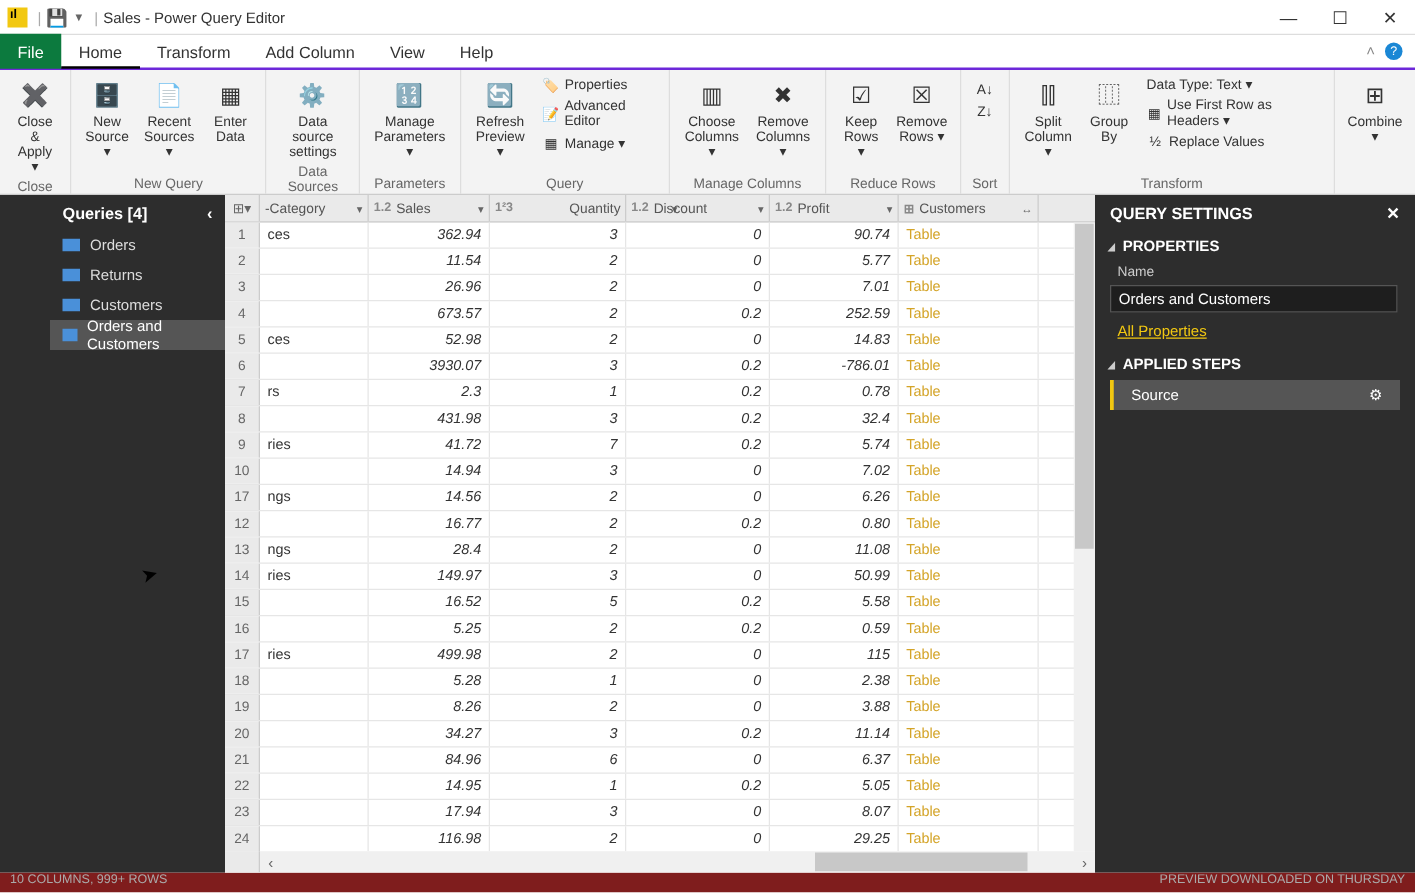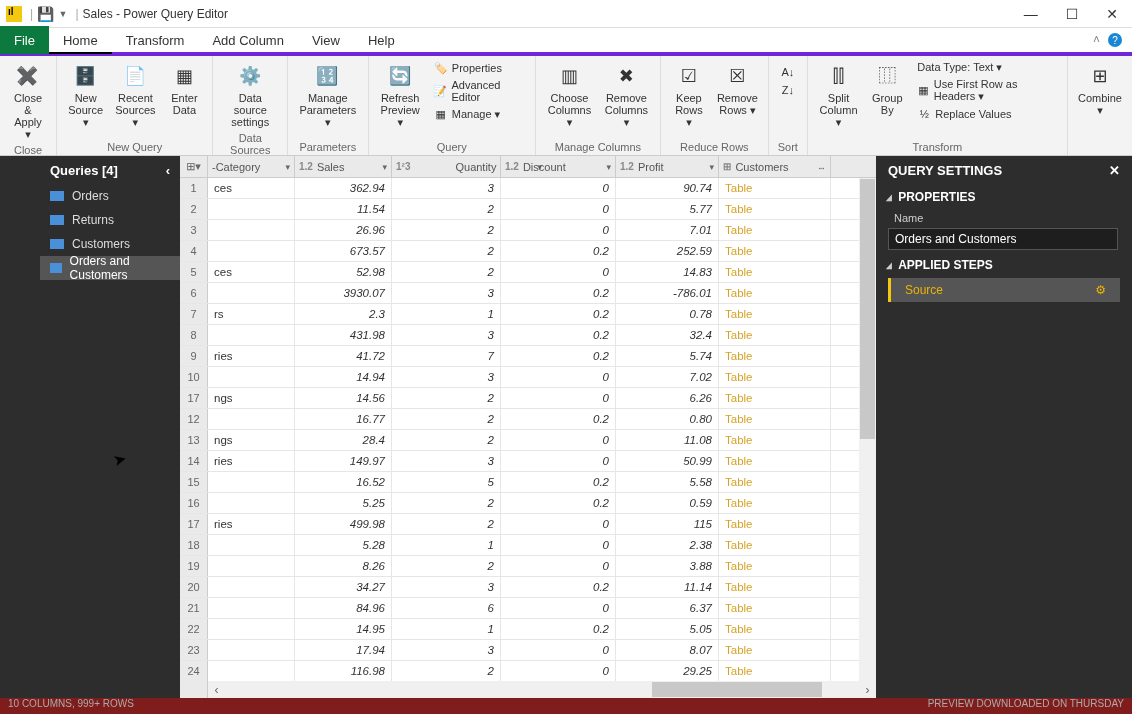--- a/index.html
+++ b/index.html
@@ -4,21 +4,21 @@
 <style>
 * { margin:0; padding:0; box-sizing:border-box; font-family:"Segoe UI",Arial,sans-serif; }
 body { width:1132px; height:714px; overflow:hidden; background:#fff; font-size:12px; color:#333; }
 .titlebar { height:28px; display:flex; align-items:center; padding:0 6px; border-bottom:1px solid #ddd; }
 .titlebar .icon-app { width:16px; height:16px; background:#f2c811; margin-right:4px; position:relative; }
 .titlebar .icon-app::after { content:"ıl"; font-weight:bold; font-size:10px; color:#000; position:absolute; left:2px; top:0; }
 .titlebar .sep { color:#aaa; margin:0 4px; }
 .titlebar .title-text { font-size:12px; }
 .titlebar .winbtns { margin-left:auto; display:flex; gap:28px; font-size:14px; color:#333; padding-right:8px;}
 .titlebar .winbtns span { cursor:default; }
-.menubar { height:28px; display:flex; align-items:center; background:#fff; border-bottom:4px solid #6d28d9; position:relative;}
+.menubar { height:28px; display:flex; align-items:center; background:#fff; border-bottom:2px solid #6d28d9; position:relative;}
 .menubar .file { background:#0c7a3e; color:#fff; padding:0 14px; height:28px; display:flex; align-items:center; font-size:13px; }
 .menubar .tab { padding:0 14px; height:28px; display:flex; align-items:center; font-size:13px; color:#333; }
 .menubar .tab.active { box-shadow: inset 0 -2px 0 #000; }
 .menubar .right-icons { margin-left:auto; display:flex; align-items:center; gap:8px; padding-right:10px; }
 .help-circle { width:14px; height:14px; border-radius:50%; background:#1a87d5; color:#fff; font-size:10px; display:flex; align-items:center; justify-content:center; }
 .ribbon { height:100px; display:flex; background:#f3f3f3; border-bottom:1px solid #ccc; }
 .ribbon-group { border-right:1px solid #ddd; padding:4px 6px 2px 6px; display:flex; flex-direction:column; align-items:center; }
 .ribbon-group .items { display:flex; gap:2px; flex:1; align-items:flex-start; }
 .ribbon-btn { display:flex; flex-direction:column; align-items:center; justify-content:flex-start; padding:2px 4px; min-width:44px; cursor:default; text-align:center; }
 .ribbon-btn .icn { width:28px; height:28px; margin-bottom:2px; display:flex; align-items:center; justify-content:center; font-size:18px; }
@@ -61,21 +61,21 @@
 .hscroll .arrow { width:17px; text-align:center; color:#666; }
 .hscroll .track { flex:1; height:15px; position:relative; }
 .hscroll .hthumb { position:absolute; left:427px; width:170px; height:15px; background:#c8c8c8; }
 .settings-panel { width:256px; background:#2d2d2d; color:#ddd; display:flex; flex-direction:column; }
 .settings-header { height:28px; display:flex; align-items:center; padding:0 12px; font-size:13px; font-weight:600; justify-content:space-between; color:#fff;}
 .section-head { padding:6px 10px; font-size:12px; font-weight:600; color:#fff; display:flex; align-items:center; gap:6px; }
 .section-head::before { content:"◢"; font-size:8px; color:#ccc; transform:scaleX(0.9); }
 .settings-panel .label { padding:2px 18px; font-size:11px; color:#ccc; }
 .name-input { margin:2px 12px; height:22px; background:#1e1e1e; border:1px solid #555; color:#fff; padding:0 6px; font-size:12px; width:230px; }
 .allprops { padding:6px 18px; color:#f2c811; font-size:12px; text-decoration:underline; }
-.step { margin:0 12px; height:24px; background:#555; display:flex; align-items:center; padding:0 14px; font-size:12px; color:#eab308; border-left:3px solid #f2c811; justify-content:space-between; }
+.step { margin:0 12px; height:24px; background:#555; display:flex; align-items:center; padding:0 14px; font-size:12px; color:#ffffff; border-left:3px solid #f2c811; justify-content:space-between; }
 .statusbar { height:16px; background:#7f1d1d; color:#aaa; font-size:10px; display:flex; padding:0 8px; justify-content:space-between; }
 .cursor-arrow { position:absolute; left:113px; top:294px; font-size:16px; color:#000; pointer-events:none; transform:rotate(-15deg); }
 </style>
 </head>
 <body>
 
 <div class="titlebar">
   <span class="icon-app"></span>
   <span class="sep">|</span>
   <span style="color:#2a5db0;font-size:14px;">💾</span>
@@ -554,20 +554,21 @@
   </div>
 
   <div class="settings-panel">
     <div class="settings-header">
       <span>QUERY SETTINGS</span>
       <span>✕</span>
     </div>
     <div class="section-head">PROPERTIES</div>
     <div class="label">Name</div>
     <input class="name-input" value="Orders and Customers" style="">
+    <div class="allprops">All Properties</div>
     <div class="section-head">APPLIED STEPS</div>
     <div class="step">
       <span>Source</span>
       <span>⚙</span>
     </div>
   </div>
 </div>
 
 <div class="statusbar">
   <span>10 COLUMNS, 999+ ROWS</span>

